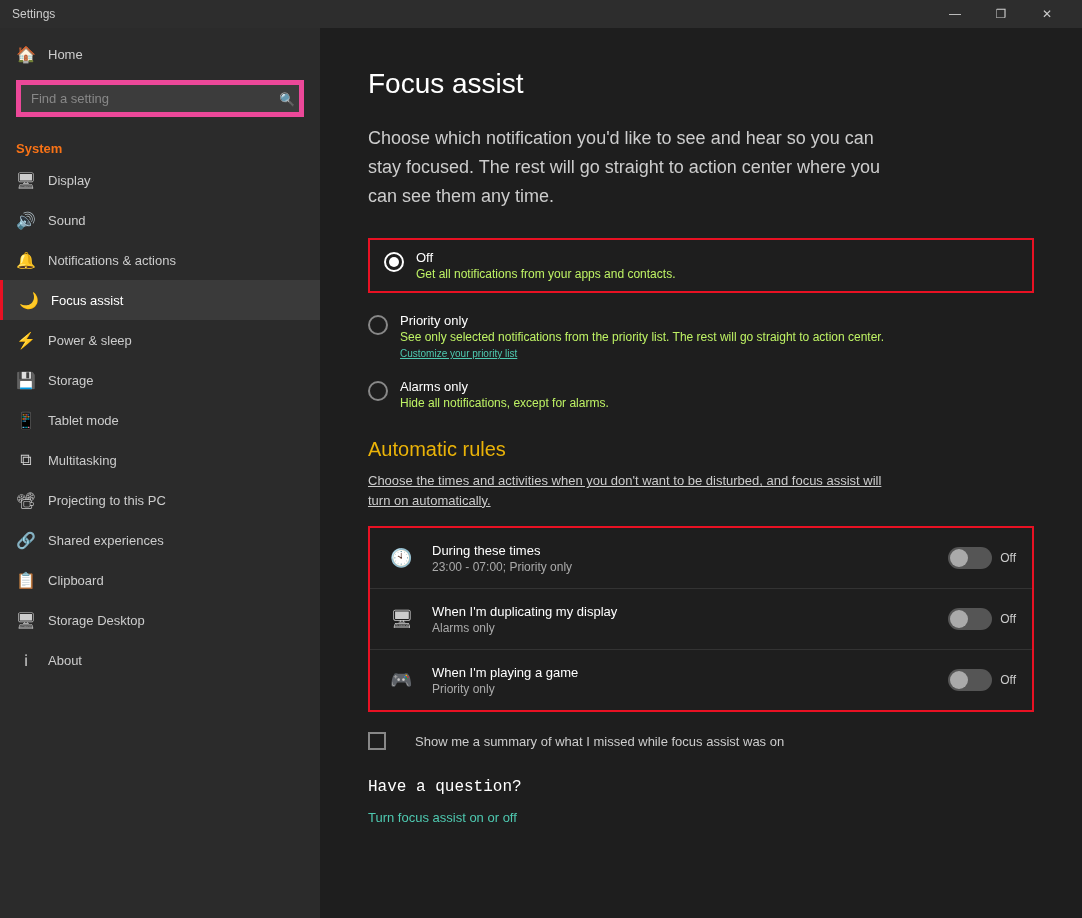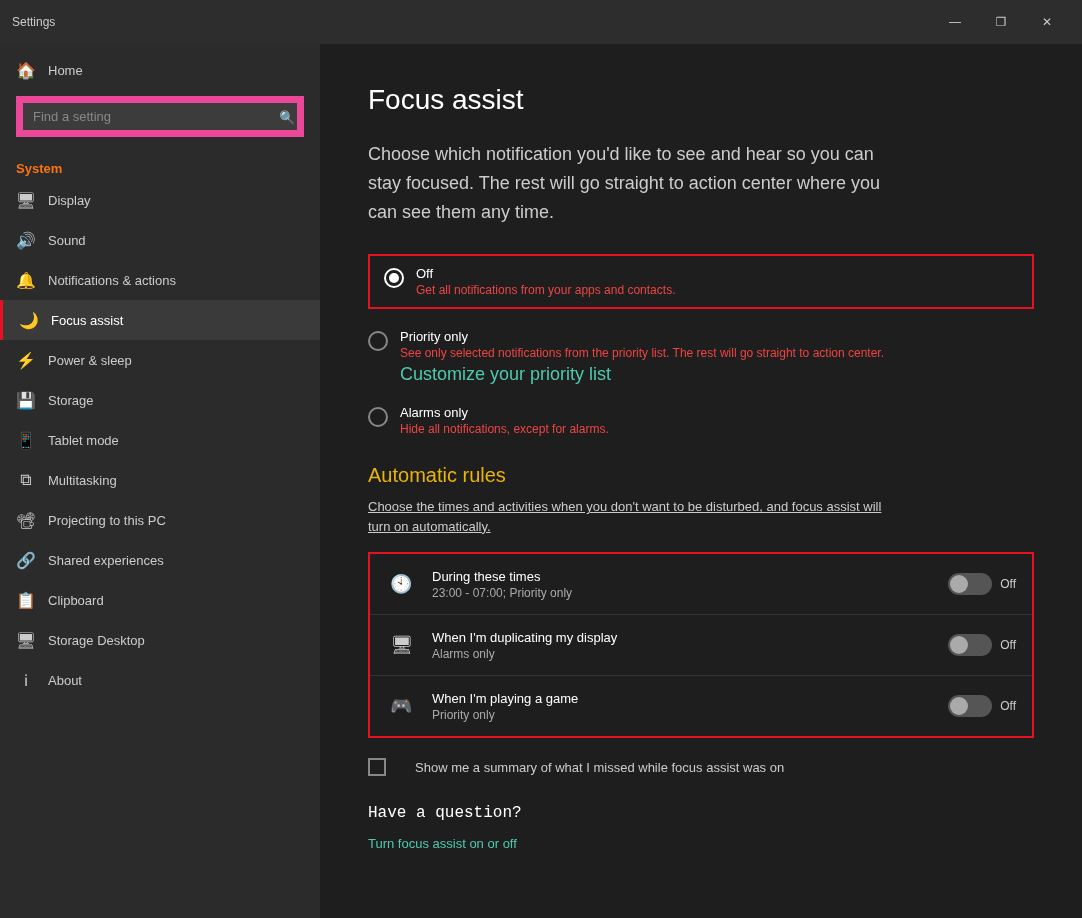--- a/index.html
+++ b/index.html
@@ -9,21 +9,21 @@
       background: #1e1e1e;
       font-family: 'Segoe UI', sans-serif;
       color: #ffffff;
       overflow: hidden;
       display: flex;
       flex-direction: column;
     }
     
     .titlebar {
       background: #2d2d2d;
-      height: 44px;
+      height: 28px;
       display: flex;
       align-items: center;
       padding: 0 12px;
       justify-content: space-between;
       flex-shrink: 0;
     }
     .titlebar-title {
       font-size: 12px;
       color: #cccccc;
     }
@@ -60,21 +60,21 @@
       overflow-y: auto;
       flex-shrink: 0;
     }
     .search-box {
       margin: 8px 16px 12px;
       position: relative;
     }
     .search-box input {
       width: 100%;
       background: #3c3c3c;
-      border: 7px solid #ec4899;
+      border: 5px solid #ec4899;
       color: #ffffff;
       padding: 6px 32px 6px 10px;
       font-size: 13px;
       outline: none;
     }
     .search-box input::placeholder { color: #888; }
     .search-icon-wrap {
       position: absolute;
       right: 8px;
       top: 50%;
@@ -168,28 +168,29 @@
       gap: 12px;
       margin-bottom: 20px;
     }
     .radio-text-title {
       font-size: 13px;
       color: #ffffff;
       font-weight: 500;
     }
     .radio-text-desc {
       font-size: 12px;
-      color: #ef4444;
+      color: #bef264;
       margin-top: 2px;
     }
     .link-text {
       color: #4ec9b0;
-      font-size: 18px;
+      font-size: 10px;
       cursor: pointer;
       margin-top: 4px;
+      text-decoration: underline;
     }
 
     
     .section-heading {
       font-size: 20px;
       font-weight: 300;
       color: #eab308;
       margin: 28px 0 10px;
     }
     .section-desc {

